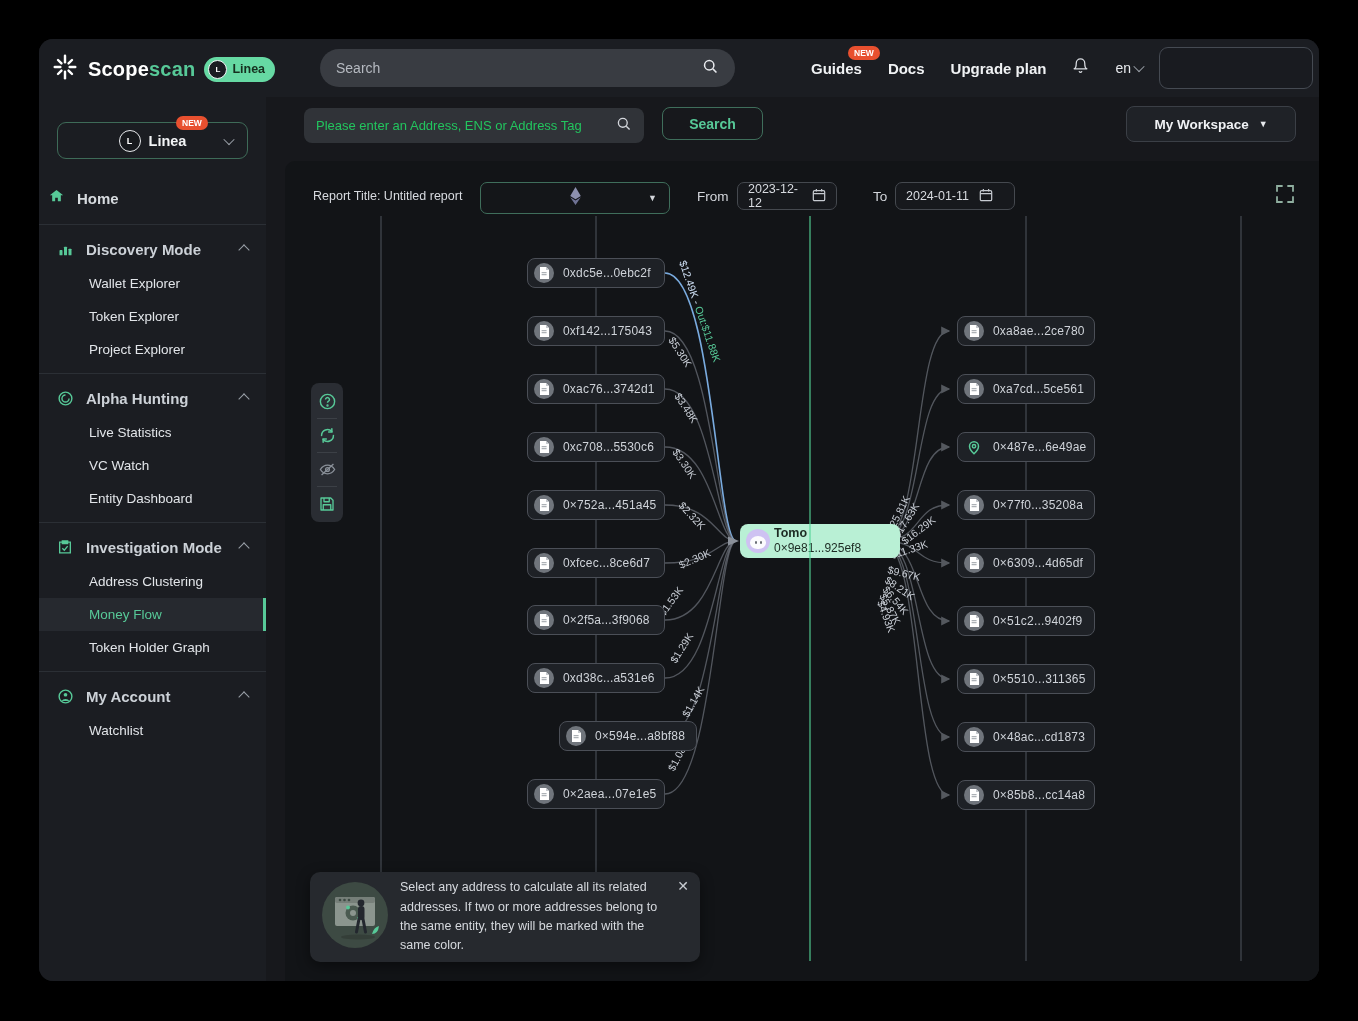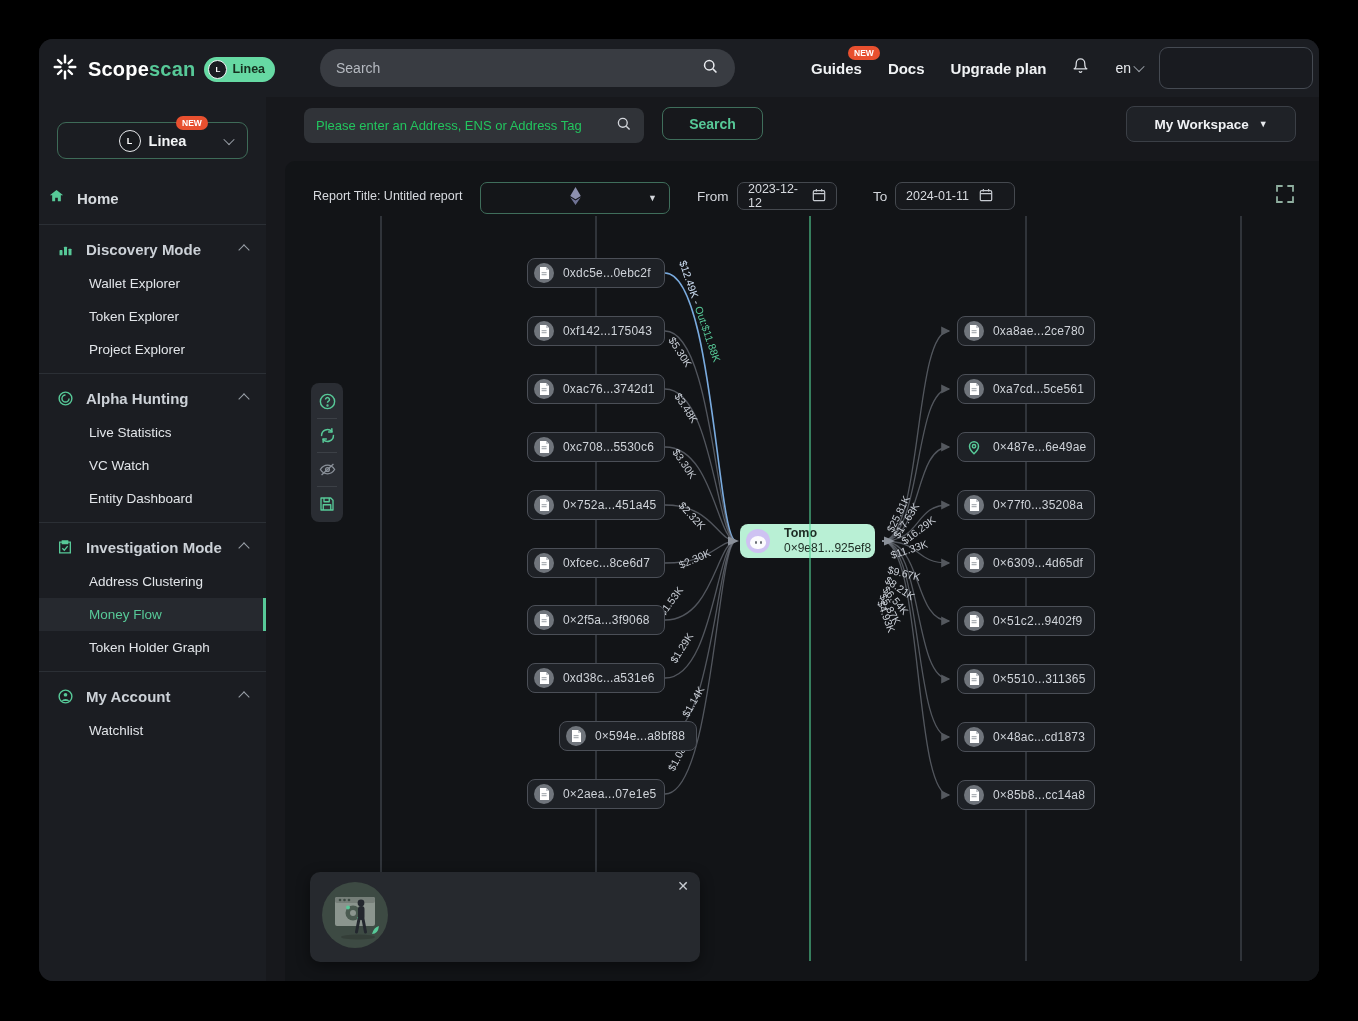--- a/index.html
+++ b/index.html
@@ -54,21 +54,21 @@
   .tok-select .car{position:absolute;right:12px;font-size:9px;color:#d3d6db;}
   .d-label{position:absolute;top:28px;color:#d3d6db;font-size:13.5px;z-index:5;}
   .date-box{position:absolute;top:21px;height:28px;border:1px solid #45494f;border-radius:7px;background:#17191d;display:flex;align-items:center;gap:10px;padding:0 10px;box-sizing:border-box;color:#d8dbe0;font-size:12.5px;z-index:5;cursor:pointer;}
   .fs-btn{position:absolute;left:989px;top:22px;width:22px;height:22px;z-index:5;cursor:pointer;}
   #edges{position:absolute;left:0;top:0;z-index:1;font-family:"Liberation Sans",sans-serif;}
   .vline-green{position:absolute;left:524px;top:55px;width:2px;height:745px;background:rgba(84,214,152,.55);z-index:4;pointer-events:none;}
   .gnode{position:absolute;width:138px;height:30px;background:#1e2126;border:1px solid #4b4f57;border-radius:8px;display:flex;align-items:center;gap:9px;padding:0 6px;box-sizing:border-box;z-index:3;cursor:pointer;}
   .gnode .nic{width:20px;height:20px;border-radius:50%;background:#70757c;display:flex;align-items:center;justify-content:center;flex:none;}
   .gnode .nic.bare{background:transparent;}
   .gnode .ntx{color:#cfd3d9;font-size:12px;letter-spacing:.2px;}
-  .cnode{position:absolute;left:455px;top:363px;width:135px;height:34px;background:#b9f0d5;border-radius:8px;display:flex;align-items:center;gap:14px;padding:0 6px;box-sizing:border-box;z-index:3;cursor:pointer;}
+  .cnode{position:absolute;left:455px;top:363px;width:160px;height:34px;background:#b9f0d5;border-radius:8px;display:flex;align-items:center;gap:4px;padding:0 6px;box-sizing:border-box;z-index:3;cursor:pointer;}
   .cnode .avatar{width:24px;height:24px;border-radius:50%;background:#cec2f2;position:relative;flex:none;overflow:hidden;}
   .cnode .avatar .face{position:absolute;left:4px;top:7px;width:16px;height:13px;background:#fbfbfd;border-radius:50% 50% 46% 46%;}
   .cnode .avatar .e1,.cnode .avatar .e2{position:absolute;top:12px;width:2px;height:2.6px;background:#6b6f77;border-radius:50%;}
   .cnode .avatar .e1{left:8.5px}.cnode .avatar .e2{left:13.5px}
   .cnode .ct{line-height:1.2;}
   .cnode .cname{color:#1d2b23;font-size:12.5px;font-weight:bold;}
   .cnode .caddr{color:#1d2b23;font-size:12px;}
   .toolbar{position:absolute;left:26px;top:222px;width:32px;background:#2a2d33;border-radius:8px;z-index:5;padding:3px 0;}
   .tool{width:32px;height:31px;display:flex;align-items:center;justify-content:center;cursor:pointer;}
   .tool-div{height:1px;background:#3c4046;margin:1px 6px;}
@@ -590,19 +590,20 @@
                   <circle cx="33" cy="33" r="3" fill="#8b958e"></circle>
              <circle cx="28" cy="27.5" r="2" fill="#57c998"></circle>
                   <circle cx="39" cy="38" r="1.6" fill="#57c998"></circle>
              <circle cx="41" cy="23" r="3.4" fill="#23272e"></circle>
              <rect x="38" y="26" width="6.5" height="14" rx="3" fill="#23272e"></rect>
              <path d="M39 39 l-2.5 13 M43 39 l2.5 13" stroke="#23272e" stroke-width="3" stroke-linecap="round"></path>
              <path d="M52 54 q2 -7 7 -8 q-1 8 -7 8 z" fill="#57c998"></path>
              <ellipse cx="38" cy="57" rx="17" ry="2.6" fill="#343e38"></ellipse>
            </svg>
          </span>
+         <span class="txt">Select any address to calculate all its related addresses. If two or more addresses belong to the same entity, they will be marked with the same color.</span>
          <span class="closex">✕</span>
        </div>
      </div>
    </div>
   </div>
  </div>
 </div>
 
 </body></html>

